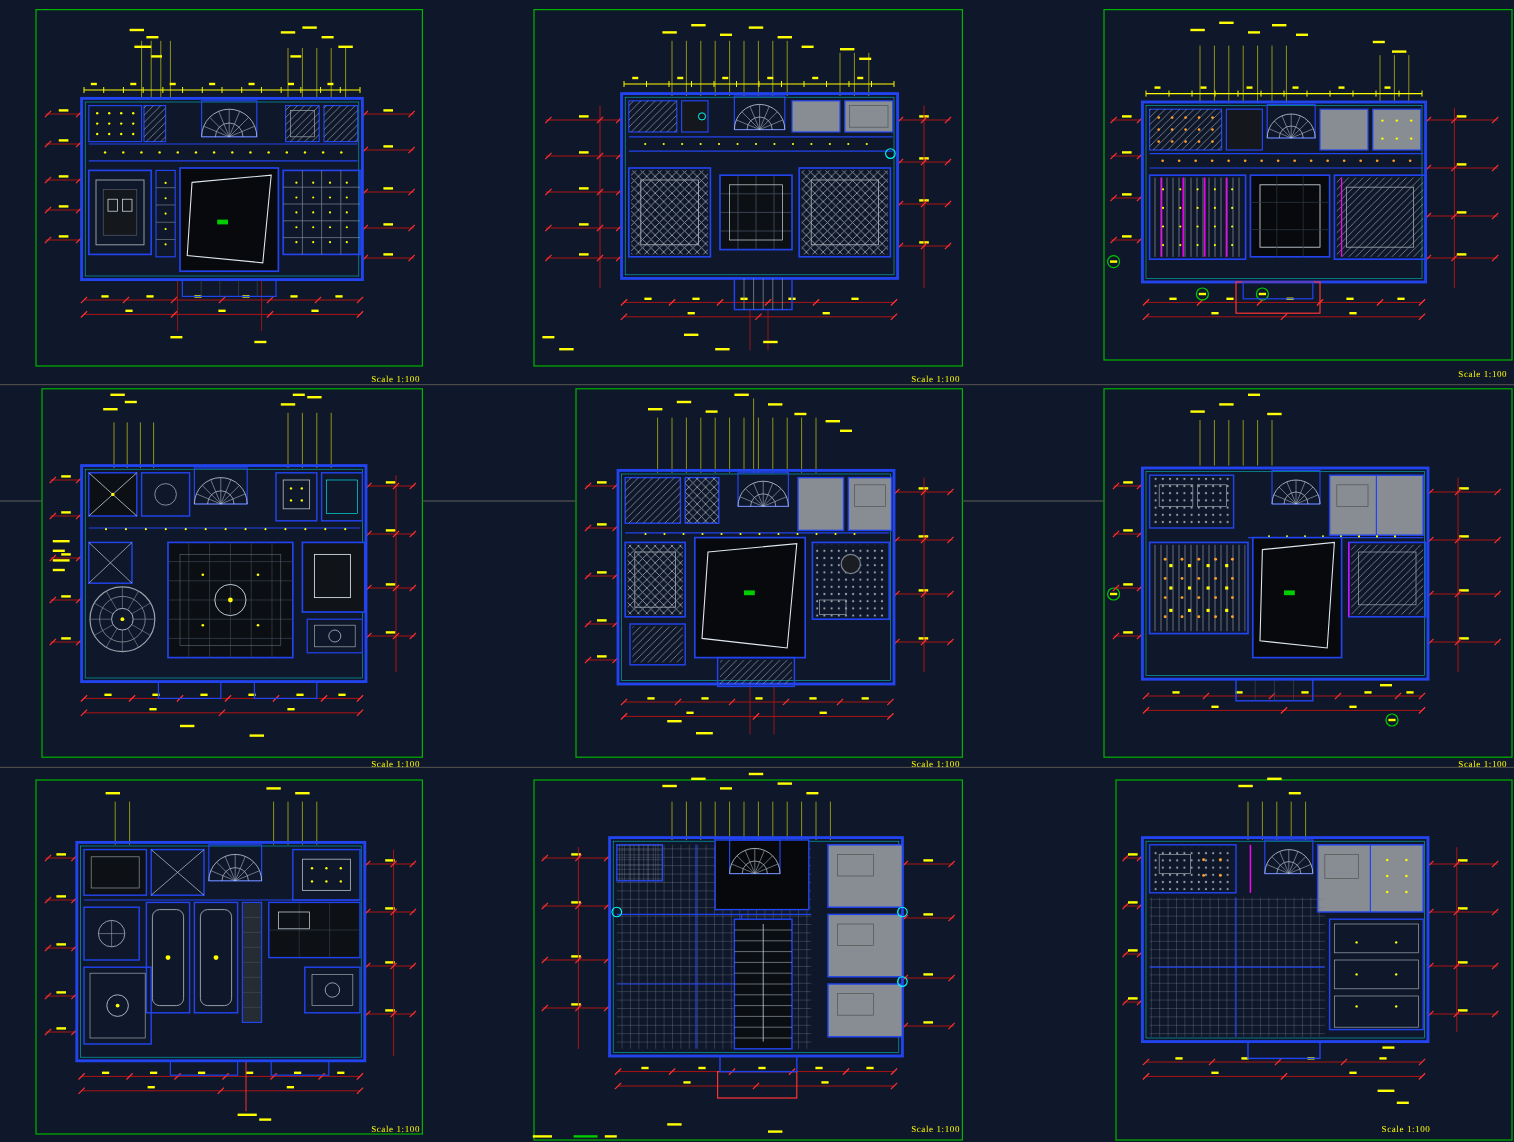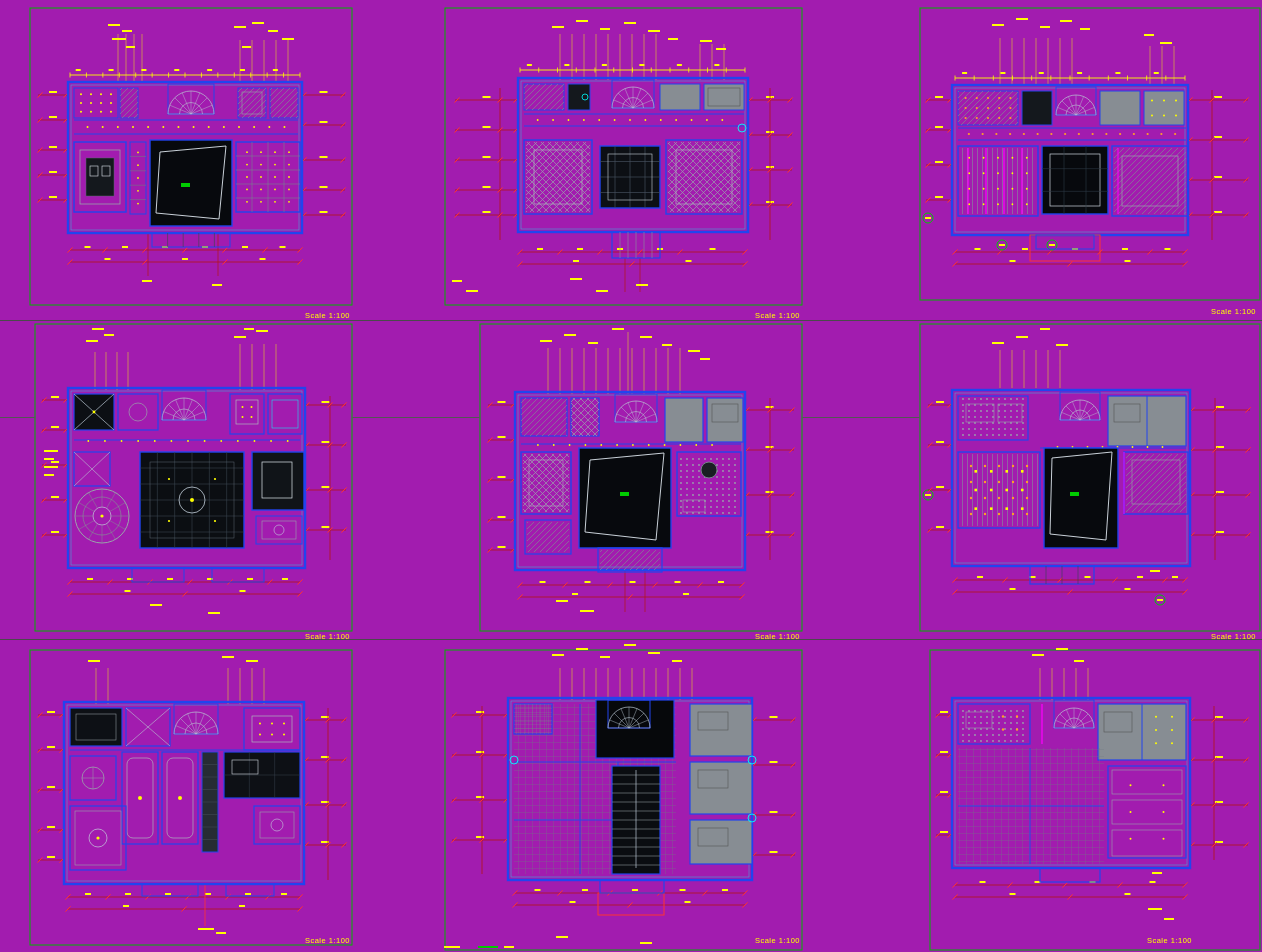--- a/index.html
+++ b/index.html
@@ -1,17 +1,17 @@
 <!DOCTYPE html>
 <html><head>
 <meta charset="utf-8">
 <style>
   html,body{margin:0;padding:0;background:#000;}
-  #workspace{position:relative;width:1262px;height:952px;background:#a21caf;overflow:hidden;
-             font-family:Liberation Sans, sans-serif;}
+  #workspace{position:relative;width:1262px;height:952px;background:#0f172a;overflow:hidden;
+             font-family:Liberation Serif, serif;}
   #cad{position:absolute;left:0;top:0;}
   .row-sep{position:absolute;left:0;width:1262px;height:1px;background:#4a4a4a;}
   .mid-sep{position:absolute;height:1px;background:#555;}
   .plabel{position:absolute;width:92px;color:#ffff00;font-size:7.5px;line-height:9px;
           text-align:right;letter-spacing:.5px;white-space:nowrap;}
 </style>
 </head>
 <body>
 
 <div id="workspace">

